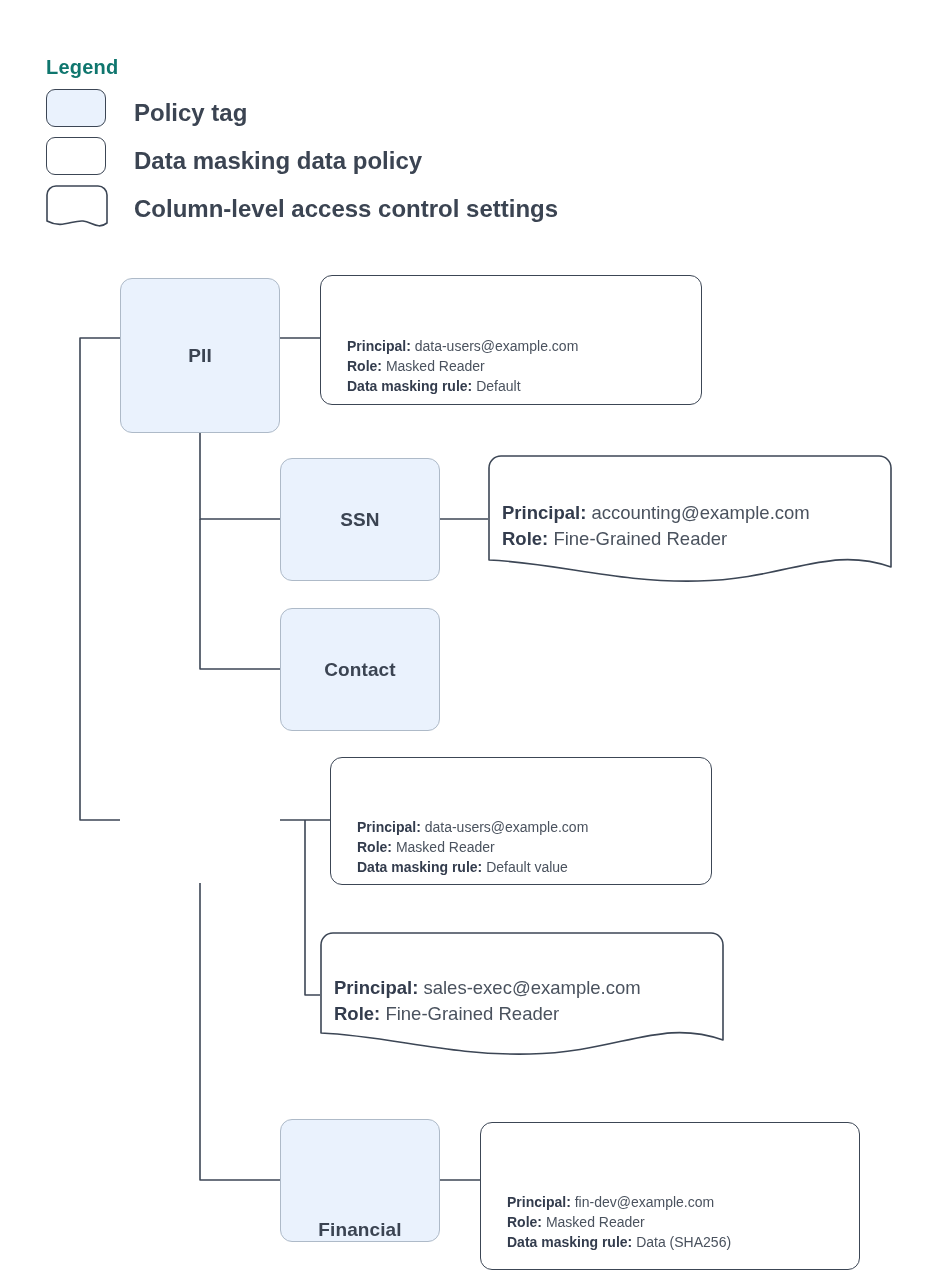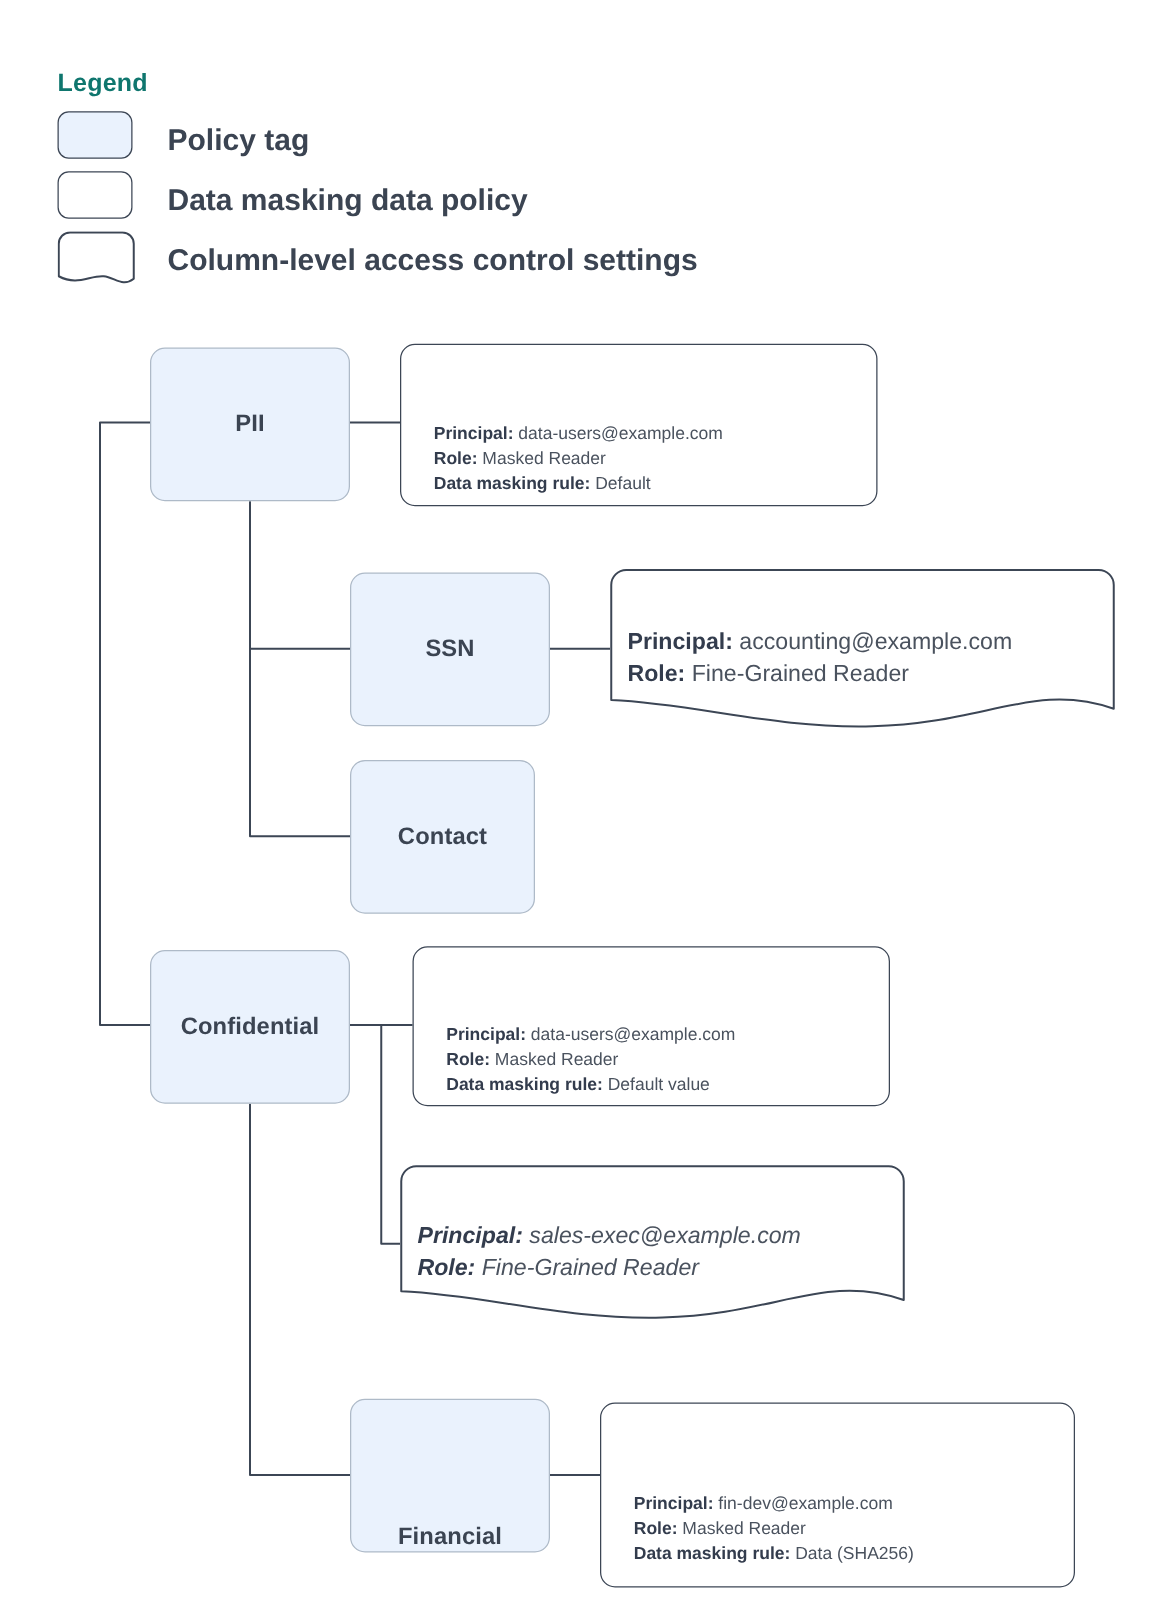--- a/index.html
+++ b/index.html
@@ -187,21 +187,21 @@
       <div class="legend-swatch doc">
         <svg width="62" height="46" viewBox="0 0 62 46">
           <path d="M1,10 A9,9 0 0 1 10,1 L52,1 A9,9 0 0 1 61,10 L61,38
                    C52,45 46,37 37,36 C26,35 16,44 1,36 Z" fill="#ffffff" stroke="#3c4655" stroke-width="1.6" stroke-linejoin="round" stroke-linecap="round"></path>
         </svg>
       </div>
       <div class="legend-label">Column-level access control settings</div>
     </div>
   </div>
 
-  <div class="node tag-node" style="left:120px; top:278px; width:160px; height:123px;">
+  <div class="node tag-node" style="left:120px; top:278px; width:160px; height:155px;">
     <span>PII</span>
   </div>
 
   <div class="node policy-node" style="left:320px; top:275px; width:382px; height:130px;">
     <div class="policy-inner">
       <div>
         <span class="k">Principal:</span>
         <span>data-users@example.com</span>
       </div>
       <div>
@@ -229,46 +229,43 @@
         <span class="k">Principal:</span>
         <span>accounting@example.com</span>
       </div>
       <div>
         <span class="k">Role:</span>
         <span>Fine-Grained Reader</span>
       </div>
     </div>
   </div>
 
-  <div class="node tag-node" style="left:280px; top:608px; width:148px; height:123px;">
+  <div class="node tag-node" style="left:280px; top:608px; width:160px; height:123px;">
     <span>Contact</span>
   </div>
 
-  <div class="node tag-node" style="left:120px; top:760px; width:160px; height:123px;">
-    <span>Confidential</span>
-  </div>
 
   <div class="node policy-node" style="left:330px; top:757px; width:382px; height:128px;">
     <div class="policy-inner">
       <div>
         <span class="k">Principal:</span>
         <span>data-users@example.com</span>
       </div>
       <div>
         <span class="k">Role:</span>
         <span>Masked Reader</span>
       </div>
       <div>
         <span class="k">Data masking rule:</span>
         <span>Default value</span>
       </div>
     </div>
   </div>
 
-  <div class="doc-node" style="left:320px; top:932px; width:404px; height:128px;font-style:italic;">
+  <div class="doc-node" style="left:320px; top:932px; width:404px; height:128px;">
     <svg width="404" height="128" viewBox="0 0 404 128">
       <path d="M1,13 A12,12 0 0 1 13,1 L391,1 A12,12 0 0 1 403,13 L403,108
                C340,86 300,120 210,122 C130,124 70,104 1,101 Z" fill="#ffffff" stroke="#3c4655" stroke-width="1.6" stroke-linejoin="round" stroke-linecap="round"></path>
     </svg>
     <div class="doc-inner" style="top:30px;">
       <div>
         <span class="k">Principal:</span>
         <span>sales-exec@example.com</span>
       </div>
       <div>

